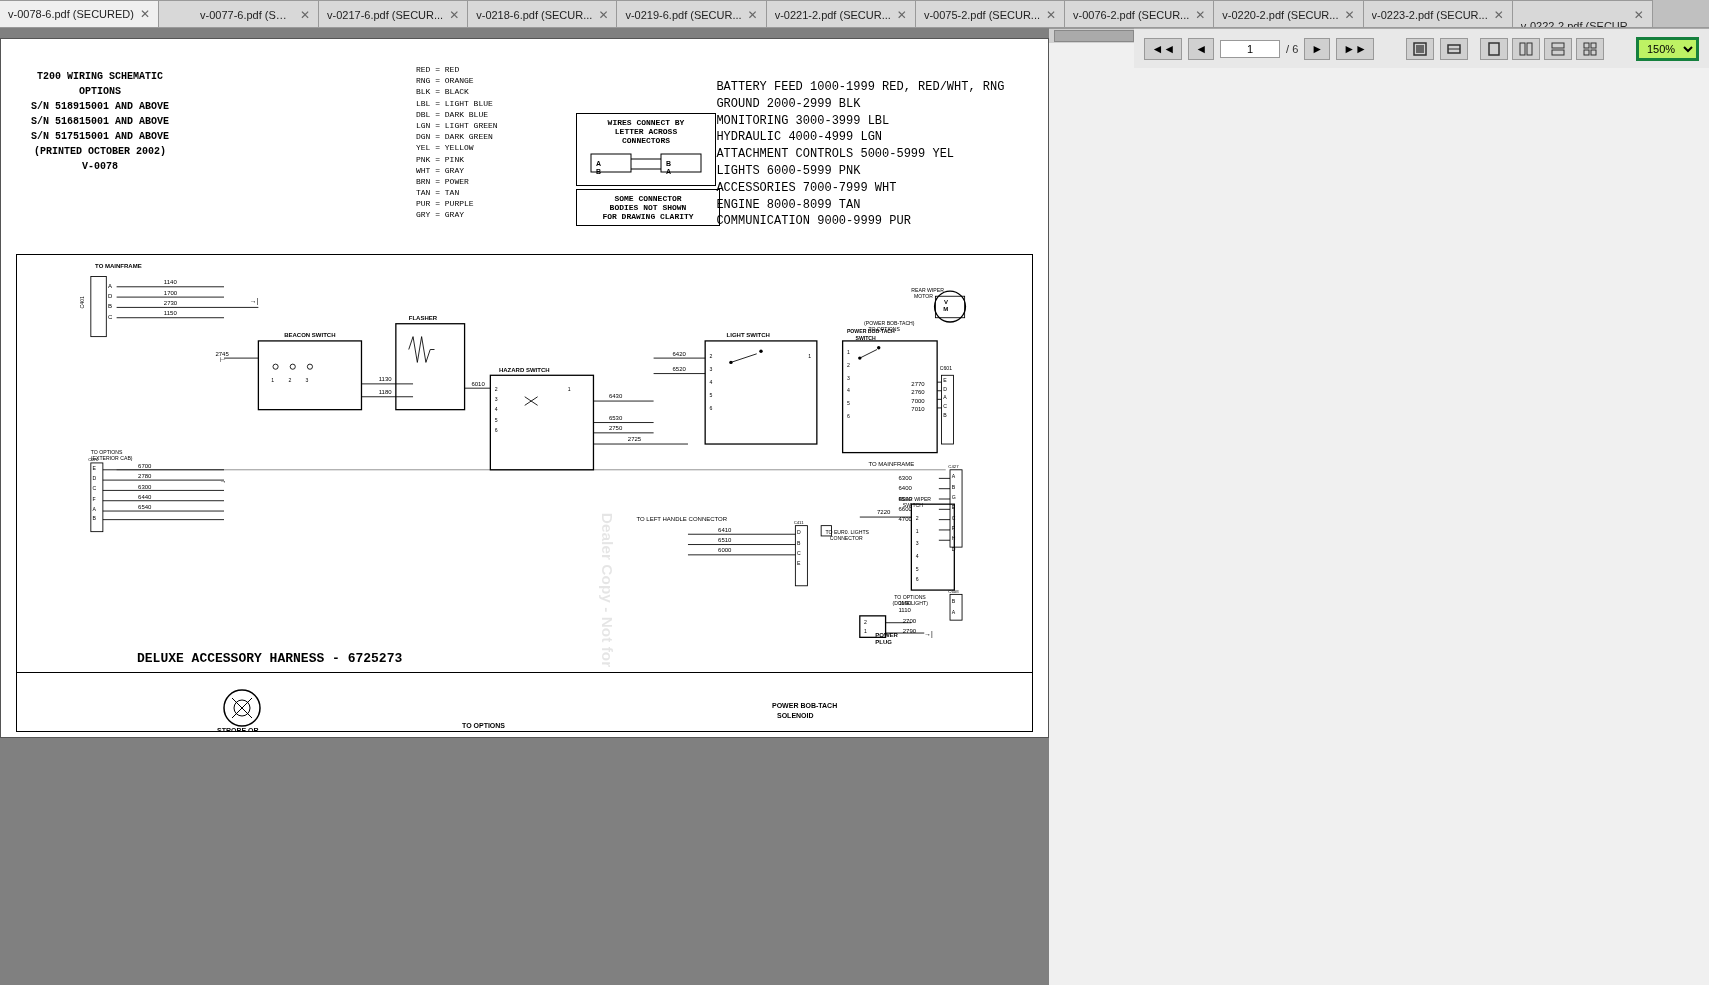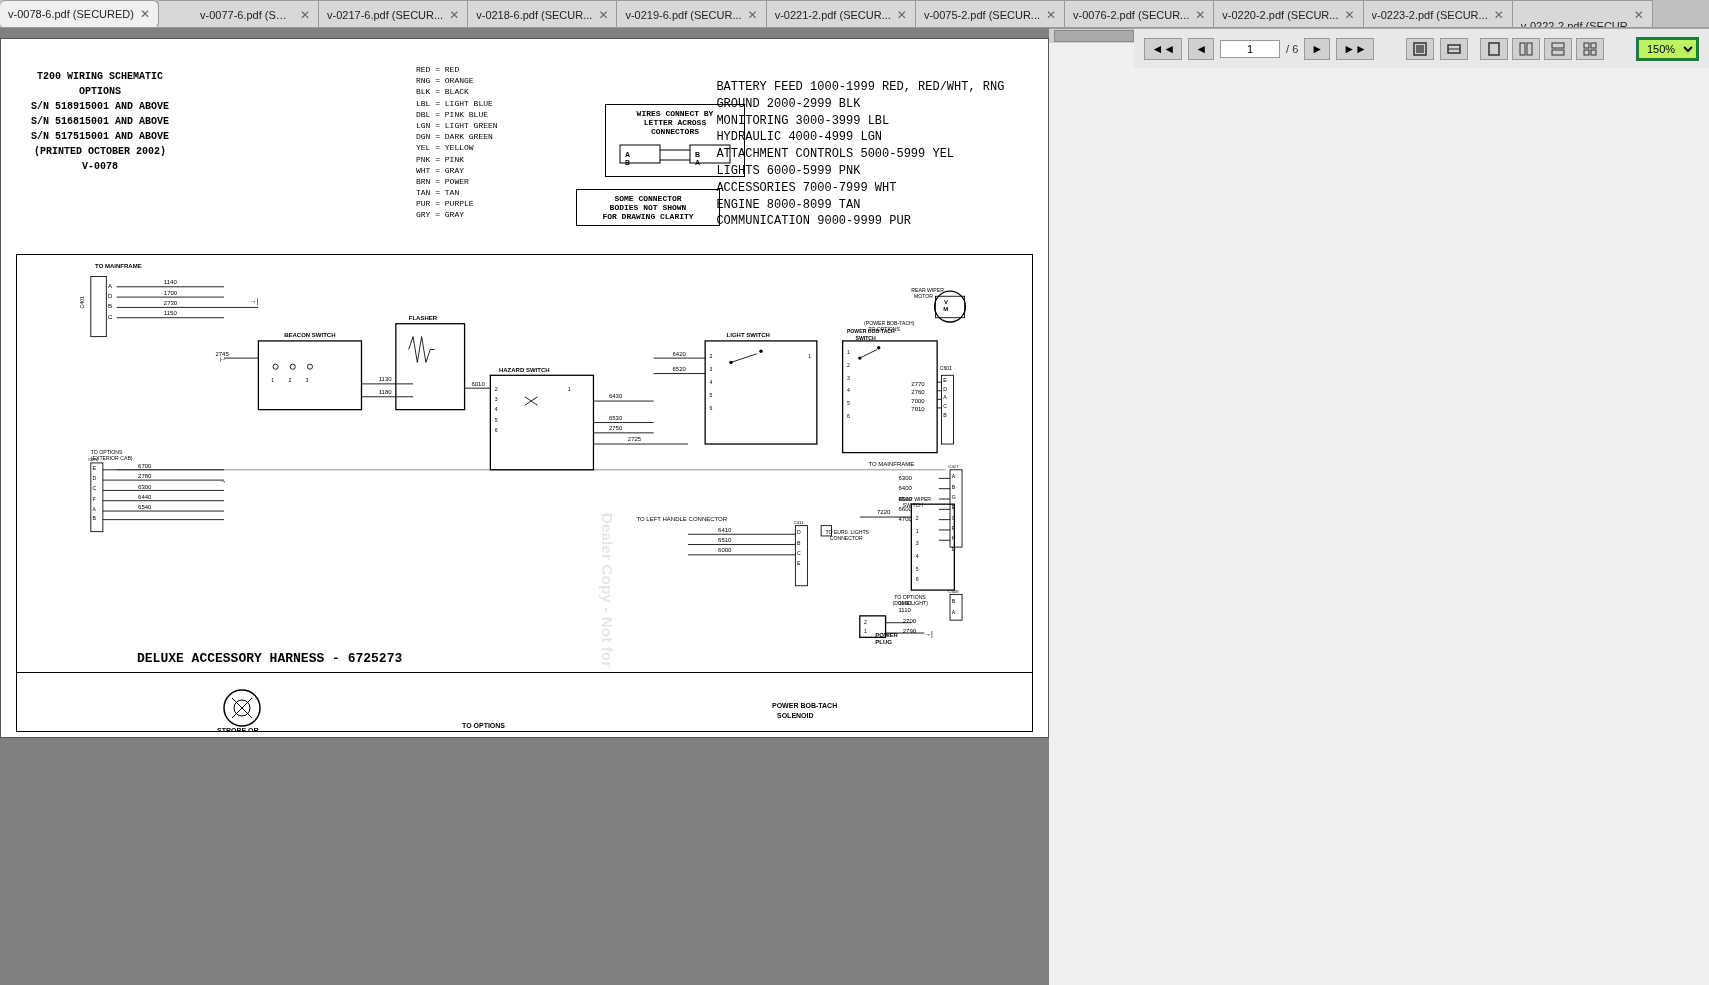--- a/index.html
+++ b/index.html
@@ -26,21 +26,20 @@
       white-space: nowrap;
       cursor: pointer;
       min-width: 100px;
       max-width: 160px;
       overflow: hidden;
       text-overflow: ellipsis;
     }
     .tab.active {
       background: #f0f0f0;
       border-bottom: 1px solid #f0f0f0;
-      border-radius: 6px;
     }
     .tab .close-btn {
       margin-left: 6px;
       font-size: 12px;
       color: #666;
       cursor: pointer;
     }
 
     
     .main-area {
@@ -102,28 +101,27 @@
       position: absolute;
       left: 400px;
       top: 15px;
       font-size: 8px;
       line-height: 1.4;
     }
 
     .wires-box {
       position: absolute;
       left: 560px;
-      top: 55px;
+      top: 64px;
       border: 1.5px solid black;
       padding: 4px 8px;
       font-size: 8px;
       font-weight: bold;
       text-align: center;
       width: 140px;
-      margin-left: 29px;
     }
 
     .some-connector-box {
       position: absolute;
       left: 560px;
       top: 140px;
       border: 1.5px solid black;
       padding: 4px 8px;
       font-size: 8px;
       font-weight: bold;
@@ -298,21 +296,21 @@
             <div>S/N 517515001 AND ABOVE</div>
             <div>(PRINTED OCTOBER 2002)</div>
             <div>V-0078</div>
           </div>
 
           <div class="legend-block" id="legend-items">
               <div>RED = RED</div>
               <div>RNG = ORANGE</div>
               <div>BLK = BLACK</div>
               <div>LBL = LIGHT BLUE</div>
-              <div>DBL = PINK BLUE</div>
+              <div>DBL = DARK BLUE</div>
               <div>LGN = LIGHT GREEN</div>
               <div>DGN = DARK GREEN</div>
               <div>YEL = YELLOW</div>
               <div>PNK = PINK</div>
               <div>WHT = GRAY</div>
               <div>BRN = POWER</div>
               <div>TAN = TAN</div>
               <div>PUR = PURPLE</div>
               <div>GRY = GRAY</div>
             </div>

